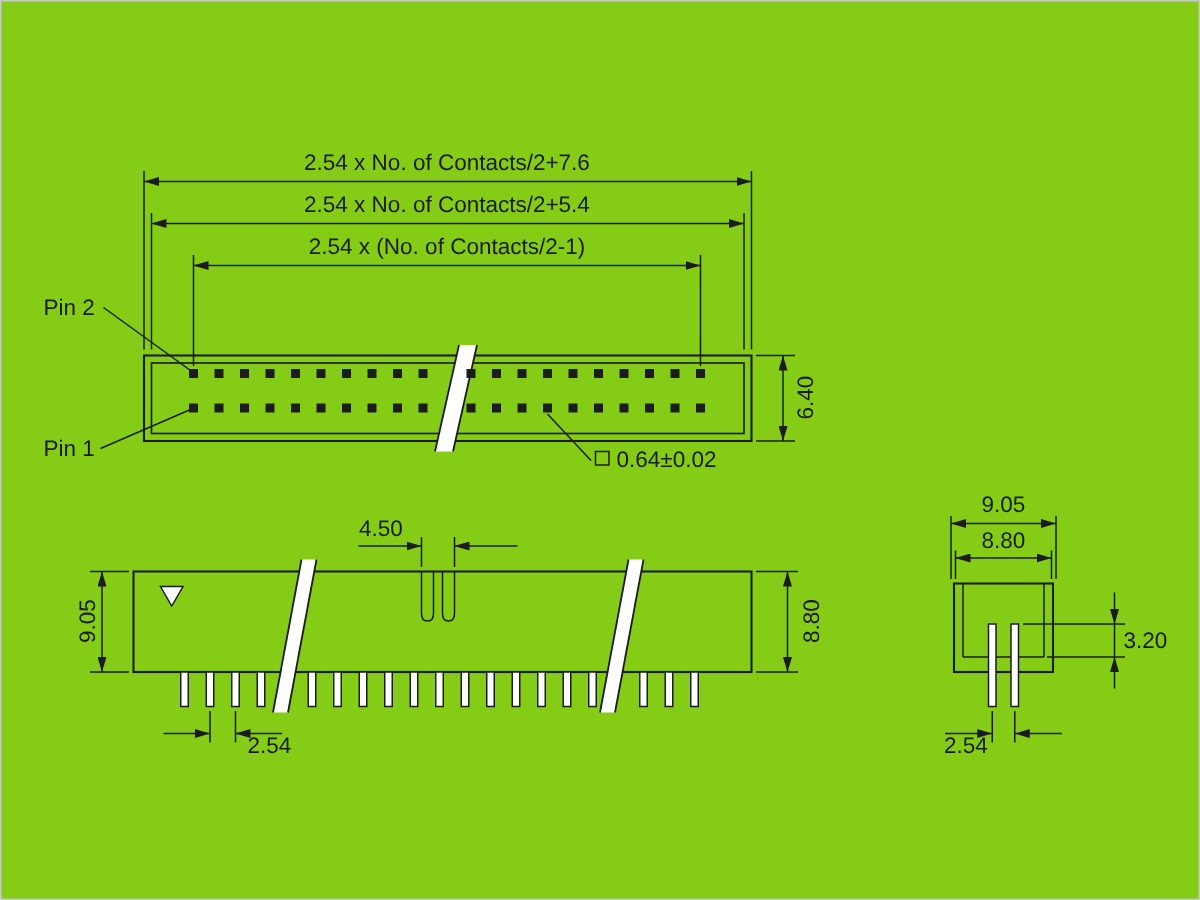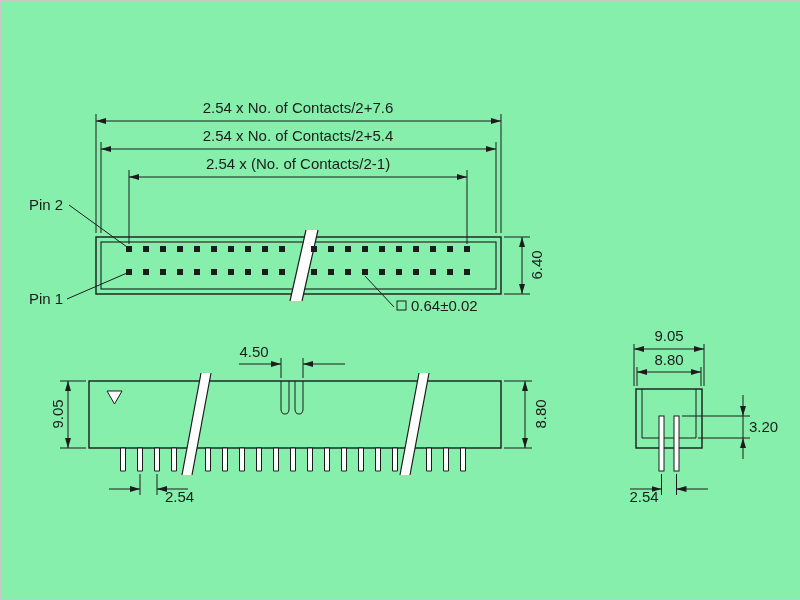--- a/index.html
+++ b/index.html
@@ -1,17 +1,17 @@
 <!DOCTYPE html>
 <html><head>
 <meta charset="utf-8">
 <style>
   html,body{margin:0;padding:0;background:#ffffff;}
   .frame{
-    width:798px;height:598px;border:1px solid #c9c9c9;background:#86efac;
+    width:798px;height:598px;border:1px solid #c9c9c9;background:#84cc16;
     position:relative;overflow:hidden;
   }
   svg{display:block;}
   text{
     font-family:"Liberation Sans","DejaVu Sans",sans-serif;
     font-size:15px;fill:#1c1c1c;
   }
   .ol{stroke:#1c1c1c;stroke-width:1.4;fill:none;}   
   .ol2{stroke:#1c1c1c;stroke-width:1.1;fill:none;}  
   .tl{stroke:#1c1c1c;stroke-width:1;fill:none;}     

